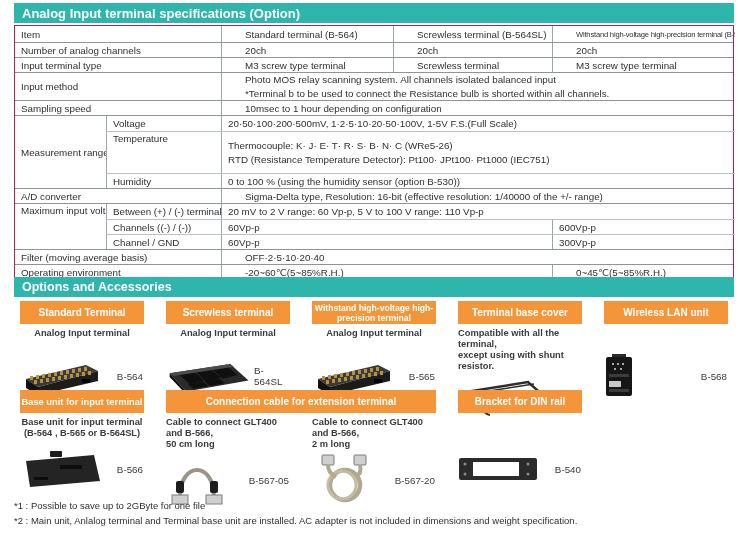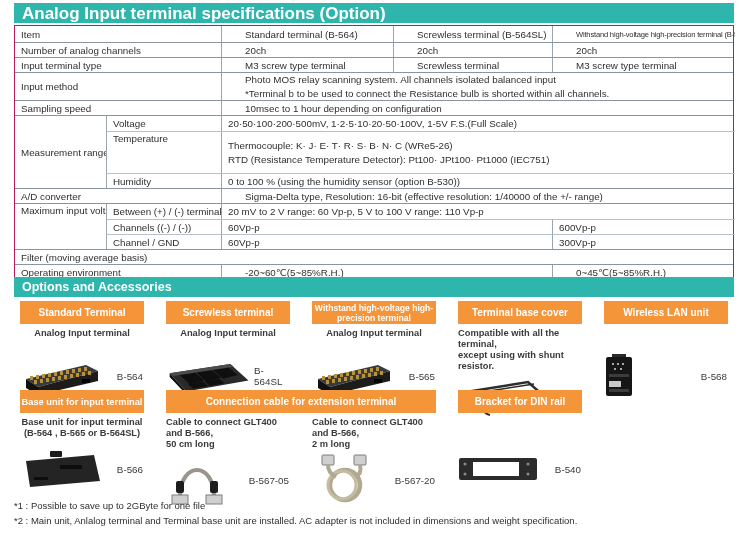--- a/index.html
+++ b/index.html
@@ -2,21 +2,21 @@
 <html><head>
 <meta charset="utf-8">
 <style>
   html,body{margin:0;padding:0;}
   body{
     width:748px;height:544px;position:relative;background:#ffffff;
     font-family:"Liberation Sans","DejaVu Sans",sans-serif;color:#2f2f2f;
     -webkit-font-smoothing:antialiased;overflow:hidden;
   }
   .secbar{position:absolute;left:14px;width:720px;height:20px;background:#2eb6ac;
-    color:#fff;font-weight:bold;font-size:17px;line-height:21px;padding-left:8px;
+    color:#fff;font-weight:bold;font-size:13px;line-height:21px;padding-left:8px;
     box-sizing:border-box;}
   #bar1{top:3px;}
   #bar2{top:277px;height:20px;line-height:20px;font-size:12.5px;}
 
   
   .spec{position:absolute;left:14px;top:25px;width:720px;box-sizing:border-box;
     border:1px solid #be185d;font-size:9.8px;background:#fff;}
   .row{display:grid;grid-template-columns:91px 115px 172px 159px 183px;
     border-top:1px solid #8a95a0;box-sizing:border-box;}
   .row:first-child{border-top:none;}
@@ -113,20 +113,21 @@
     <div class="gcell bl" style="grid-column:3/6;grid-row:1;">20 mV to 2 V range: 60 Vp-p, 5 V to 100 V range: 110 Vp-p</div>
     <div class="gcell blsub tline" style="grid-column:2;grid-row:2;">Channels ((-) / (-))</div>
     <div class="gcell bl tline" style="grid-column:3/5;grid-row:2;">60Vp-p</div>
     <div class="gcell bl tline" style="grid-column:5;grid-row:2;">600Vp-p</div>
     <div class="gcell blsub tline" style="grid-column:2;grid-row:3;">Channel / GND</div>
     <div class="gcell bl tline" style="grid-column:3/5;grid-row:3;">60Vp-p</div>
     <div class="gcell bl tline" style="grid-column:5;grid-row:3;">300Vp-p</div>
   </div>
   <div class="row h15">
     <div class="cell sp2">Filter (moving average basis)</div>
+    <div class="cell bl sp3end">OFF·2·5·10·20·40</div>
   </div>
   <div class="row h15">
     <div class="cell sp2">Operating environment</div>
     <div class="cell bl spab">-20~60℃(5~85%R.H.)</div>
     <div class="cell bl">0~45℃(5~85%R.H.)</div>
   </div>
 </div>
 
 <div class="secbar" id="bar2">
   <span>Options and Accessories</span>

